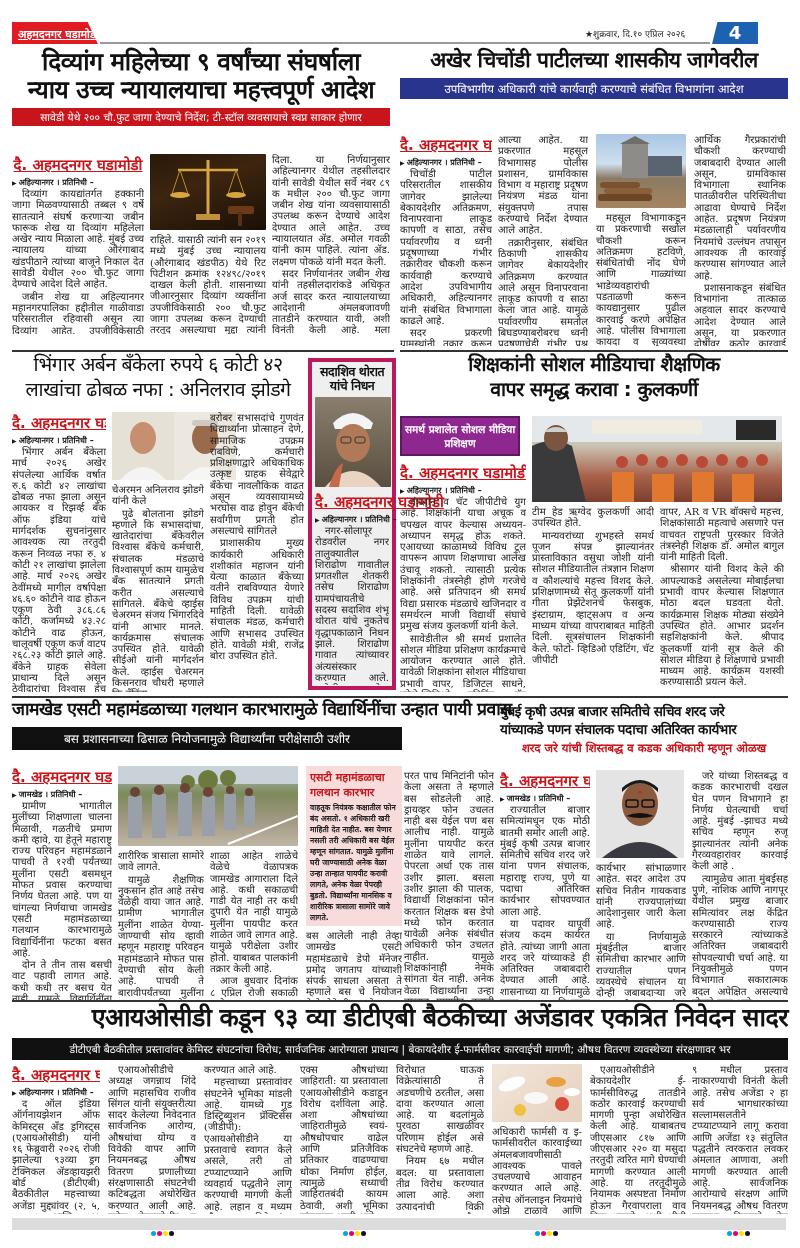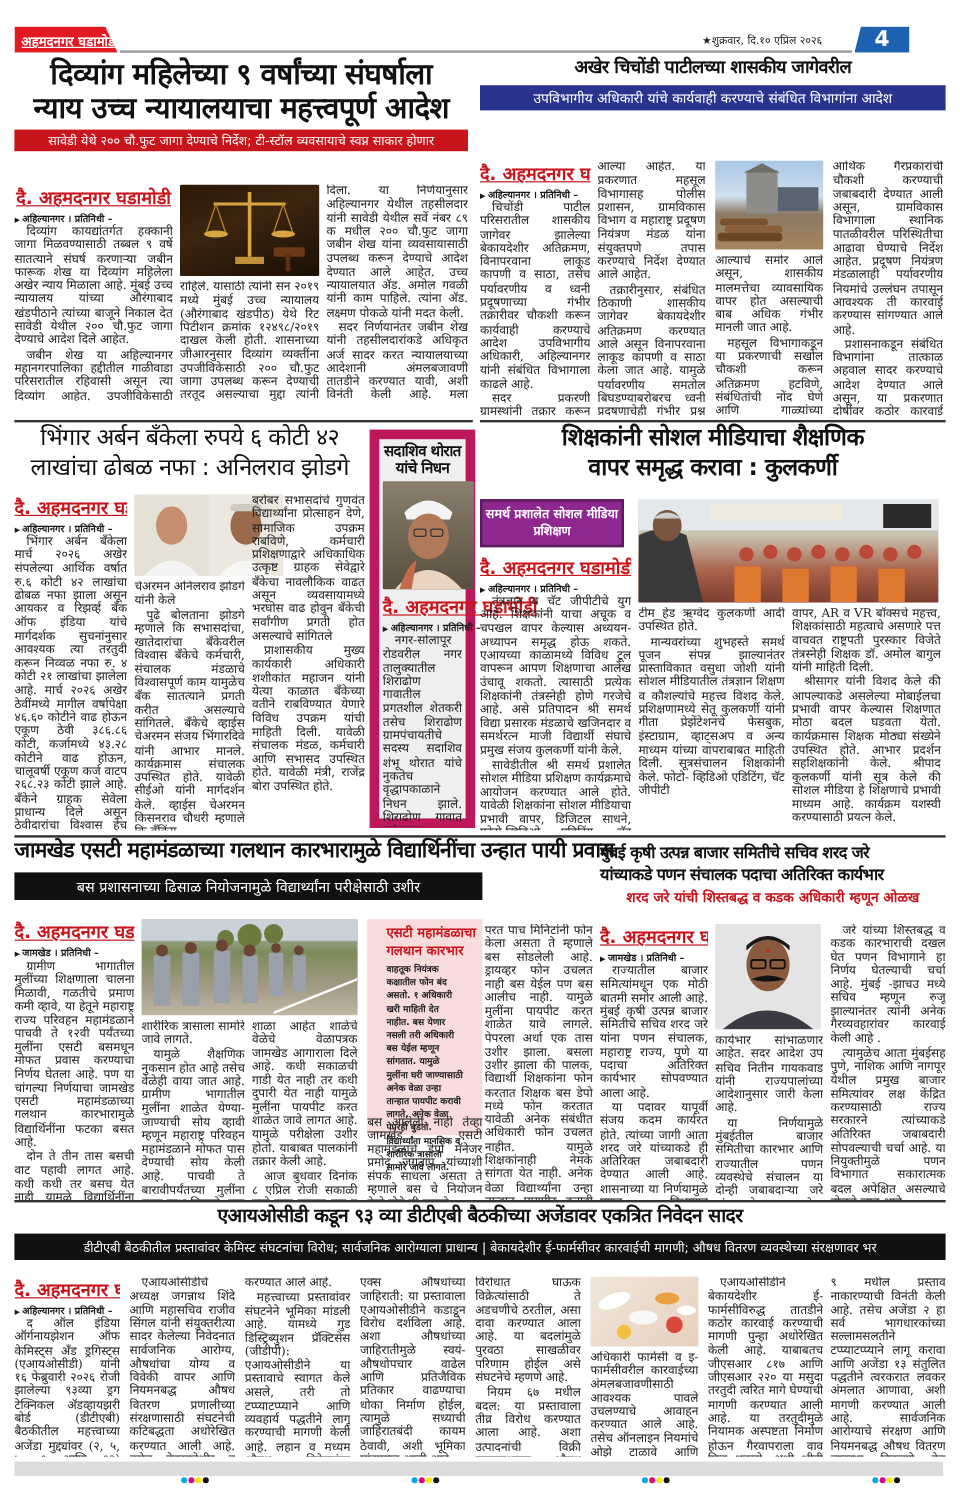--- a/index.html
+++ b/index.html
@@ -27,21 +27,21 @@
   .dateline { font-size: 8px; font-weight: bold; margin: 2px 0 1px; white-space: nowrap; }
   .dateline::before { content: "\25B6"; font-size: 6px; margin-right: 2px; }
   .body { font-size: 10px; line-height: 11.3px; text-align: justify; color: #222; font-family: "DejaVu Serif", serif; }
   .body p { text-indent: 10px; margin-bottom: 1px; }
 
   .rule-h { height: 1.5px; background: #333; }
   .photo { border-radius: 1px; overflow: hidden; }
 
   .col { position: absolute; overflow: hidden; }
 
-  .box-grey { border: 8px solid #be185d; background: #efefef; }
+  .box-grey { border: 4px solid #be185d; background: #efefef; }
   .pink-box { background: #f8dcdc; }
   .purple-box { background: #8e2790; color: #fff; text-align: center; font-size: 10.5px; font-weight: bold; line-height: 14px; padding: 4px 2px; border: 2px solid #5b1a5d; }
 
   .footer-bar { left: 12px; top: 1218px; width: 774px; height: 12px; background: #dcdcdc; }
   .reg { display: inline-block; width: 5px; height: 5px; border-radius: 50%; margin: 0 0.5px; }
   .reg-group { position: absolute; top: 3px; }
 </style>
 </head>
 <body>
 
@@ -89,21 +89,21 @@
 
   <div class="col" style="left:260px;top:106px;width:118px;height:180px;">
     <div class="body">
       <p style="text-indent:0;">दिला. या निर्णयानुसार अहिल्यानगर येथील तहसीलदार यांनी सावेडी येथील सर्वे नंबर ८९ क मधील २०० चौ.फुट जागा जबीन शेख यांना व्यवसायासाठी उपलब्ध करून देण्याचे आदेश देण्यात आले आहेत. उच्च न्यायालयात ॲड. अमोल गवळी यांनी काम पाहिले. त्यांना ॲड. लक्ष्मण पोकळे यांनी मदत केली.</p>
       <p>सदर निर्णयानंतर जबीन शेख यांनी तहसीलदारांकडे अधिकृत अर्ज सादर करत न्यायालयाच्या आदेशानी अंमलबजावणी तातडीने करण्यात यावी, अशी विनंती केली आहे. मला उपजीविकेसाठी टी-स्टॉल सुरू करायचा आहे. न्यायालयाने दिलेल्या आदेशानुसार जागा तात्काळ ताब्यात मिळावी, प्रशासनाने विलंब न लावता न्यायालयाच्या आदेशाची अंमलबजावणी करावी अशी मागणी त्यांनी केली आहे.</p>
     </div>
   </div>
 </div>
 
 <div class="abs" style="left:400px;top:48px;width:388px;height:300px;">
-  <div class="hl hl-serif" style="font-size:15px;text-align:center;white-space:nowrap;">अखेर चिचोंडी पाटीलच्या शासकीय जागेवरील</div>
+  <div class="hl hl-serif" style="font-size:21px;text-align:center;white-space:nowrap;">अखेर चिचोंडी पाटीलच्या शासकीय जागेवरील</div>
   <div class="sub-blue" style="margin-top:6px;font-size:11.5px;">उपविभागीय अधिकारी यांचे कार्यवाही करण्याचे संबंधित विभागांना आदेश</div>
 
   <div class="col" style="left:0;top:86px;width:92px;height:212px;">
     <div class="byline">दै. अहमदनगर घडामोडी</div>
     <div class="dateline">अहिल्यानगर । प्रतिनिधी –</div>
     <div class="body">
       <p>चिचोंडी पाटील परिसरातील शासकीय जागेवर झालेल्या बेकायदेशीर अतिक्रमण, विनापरवाना लाकूड कापणी व साठा, तसेच पर्यावरणीय व ध्वनी प्रदूषणाच्या गंभीर तक्रारीवर चौकशी करून कार्यवाही करण्याचे आदेश उपविभागीय अधिकारी, अहिल्यानगर यांनी संबंधित विभागाला काढले आहे.</p>
       <p>सदर प्रकरणी ग्रामस्थांनी तक्रार करून कारवाईबाबत पाठपुरावा केला होता. आपले सरकार पोर्टलवर दाखल झालेल्या तक्रारीच्या अनुषंगाने संबंधित प्रकरणाची दखल घेत विविध विभागांना तात्काळ चौकशी व कारवाई करण्याच्या सूचना देण्यात</p>
     </div>
   </div>
@@ -118,21 +118,20 @@
       <rect x="26" y="8" width="26" height="36" fill="#8d8c88"></rect>
       <polygon points="24,10 39,2 54,10" fill="#6f6e6a"></polygon>
       <rect x="52" y="22" width="34" height="20" fill="#5a6470"></rect>
       <rect x="4" y="48" width="40" height="6" rx="3" fill="#7a5230"></rect>
       <rect x="8" y="54" width="48" height="6" rx="3" fill="#8a603a"></rect>
       <rect x="2" y="60" width="54" height="7" rx="3" fill="#6d4626"></rect>
     </svg>
   </div>
   <div class="col" style="left:196px;top:164px;width:90px;height:134px;">
     <div class="body">
-      <p style="text-indent:0;">आल्याचे समोर आले असून, शासकीय मालमत्तेचा व्यावसायिक वापर होत असल्याची बाब अधिक गंभीर मानली जात आहे.</p>
       <p>महसूल विभागाकडून या प्रकरणाची सखोल चौकशी करून अतिक्रमण हटविणे, संबंधितांची नोंद घेणे आणि गाळ्यांच्या भाडेव्यवहारांची पडताळणी करून कायद्यानुसार पुढील कारवाई करणे अपेक्षित आहे. पोलीस विभागाला कायदा व सुव्यवस्था राखण्याबरोबरच या प्रकरणातील</p>
     </div>
   </div>
   <div class="col" style="left:294px;top:86px;width:92px;height:212px;">
     <div class="body">
       <p style="text-indent:0;">आर्थिक गैरप्रकारांची चौकशी करण्याची जबाबदारी देण्यात आली असून, ग्रामविकास विभागाला स्थानिक पातळीवरील परिस्थितीचा आढावा घेण्याचे निर्देश आहेत. प्रदूषण नियंत्रण मंडळालाही पर्यावरणीय नियमांचे उल्लंघन तपासून आवश्यक ती कारवाई करण्यास सांगण्यात आले आहे.</p>
       <p>प्रशासनाकडून संबंधित विभागांना तात्काळ अहवाल सादर करण्याचे आदेश देण्यात आले असून, या प्रकरणात दोषींवर कठोर कारवाई करण्याची मागणी तक्रारदार ग्रामस्थांनी केली आहे. तसेच भविष्यात अशा प्रकारचे प्रकार होऊ नयेत यासाठी कायमस्वरूपी उपाययोजना करण्यात याव्यात, अशी अपेक्षा व्यक्त केली आहे.</p>
     </div>
   </div>
 </div>
@@ -305,21 +304,21 @@
       <p>यामुळे शैक्षणिक नुकसान होत आहे तसेच वेळेही वाया जात आहे. ग्रामीण भागातील मुलींना शाळेत येण्या-जाण्याची सोय व्हावी म्हणून महाराष्ट्र परिवहन महामंडळाने मोफत पास देण्याची सोय केली आहे. पाचवी ते बारावीपर्यंतच्या मुलींना याचा लाभ मिळतो. मात्र बस नसल्याने रोजच्यामुळे सफर</p>
     </div>
   </div>
   <div class="col" style="left:198px;top:150px;width:88px;height:150px;">
     <div class="body">
       <p style="text-indent:0;">शाळा आहेत शाळेचे वेळेचे वेळापत्रक जामखेड आगाराला दिले आहे. कधी सकाळची गाडी येत नाही तर कधी दुपारी येत नाही यामुळे मुलींना पायपीट करत शाळेत जावे लागत आहे. यामुळे परीक्षेला उशीर होतो. याबाबत पालकांनी तक्रार केली आहे.</p>
       <p>आज बुधवार दिनांक ८ एप्रिल रोजी सकाळी साडे सात वाजता बस न आल्याने विद्यार्थिनींना पायी जावे लागले.</p>
     </div>
   </div>
 
-  <div class="abs pink-box" style="left:294px;top:66px;width:96px;height:180px;padding:3px 16px;">
+  <div class="abs pink-box" style="left:294px;top:66px;width:96px;height:160px;padding:3px 4px;">
     <div style="color:#c8151c;font-size:11px;font-weight:bold;white-space:nowrap;">एसटी महामंडळाचा</div>
     <div style="color:#c8151c;font-size:11px;font-weight:bold;white-space:nowrap;margin-bottom:3px;">गलथान कारभार</div>
     <div style="font-size:7.6px;line-height:11px;font-weight:bold;color:#222;">वाहतूक नियंत्रक कक्षातील फोन बंद असतो. १ अधिकारी खरी माहिती देत नाहीत. बस येणार नसली तरी अधिकारी बस येईल म्हणून सांगतात. यामुळे मुलींना घरी जाण्यासाठी अनेक वेळा उन्हा तान्हात पायपीट करावी लागते, अनेक वेळा पेपरही बुडतो. विद्यार्थ्यांना मानसिक व शारीरिक त्रासाला सामोरे जावे लागते.</div>
   </div>
   <div class="col" style="left:294px;top:230px;width:96px;height:70px;">
     <div class="body">
       <p style="text-indent:0;">बस आलेली नाही तेव्हा जामखेड एसटी महामंडळाचे डेपो मॅनेजर प्रमोद जगताप यांच्याशी संपर्क साधला असता ते म्हणाले बस चे नियोजन केले होते मी पाहतो</p>
     </div>
   </div>
 </div>
@@ -366,21 +365,21 @@
     <div class="body">
       <p>जरे यांच्या शिस्तबद्ध व कडक कारभाराची दखल घेत पणन विभागाने हा निर्णय घेतल्याची चर्चा आहे. मुंबई -झाचउ मध्ये सचिव म्हणून रुजू झाल्यानंतर त्यांनी अनेक गैरव्यवहारांवर कारवाई केली आहे .</p>
       <p>त्यामुळेच आता मुंबईसह पुणे, नाशिक आणि नागपूर येथील प्रमुख बाजार समित्यांवर लक्ष केंद्रित करण्यासाठी राज्य सरकारने त्यांच्याकडे अतिरिक्त जबाबदारी सोपवल्याची चर्चा आहे. या नियुक्तीमुळे पणन विभागात सकारात्मक बदल अपेक्षित असल्याचे बोलले जात आहे.</p>
     </div>
   </div>
 </div>
 
 <div class="abs rule-h" style="left:12px;top:1000px;width:776px;"></div>
 
 <div class="abs" style="left:12px;top:1004px;width:776px;height:210px;">
-  <div class="hl hl-serif" style="font-size:16px;text-align:center;white-space:nowrap;">एआयओसीडी कडून ९३ व्या डीटीएबी बैठकीच्या अजेंडावर एकत्रित निवेदन सादर</div>
+  <div class="hl hl-serif" style="font-size:25px;text-align:right;white-space:nowrap;">एआयओसीडी कडून ९३ व्या डीटीएबी बैठकीच्या अजेंडावर एकत्रित निवेदन सादर</div>
   <div class="sub-black" style="margin-top:6px;font-size:10.5px;padding:4px 0;">डीटीएबी बैठकीतील प्रस्तावांवर केमिस्ट संघटनांचा विरोध; सार्वजनिक आरोग्याला प्राधान्य | बेकायदेशीर ई-फार्मसीवर कारवाईची मागणी; औषध वितरण व्यवस्थेच्या संरक्षणावर भर</div>
 
   <div class="col" style="left:0;top:60px;width:88px;height:150px;">
     <div class="byline">दै. अहमदनगर घडामोडी</div>
     <div class="dateline">अहिल्यानगर । प्रतिनिधी –</div>
     <div class="body">
       <p>द ऑल इंडिया ऑर्गनायझेशन ऑफ केमिस्ट्स अँड ड्रगिस्ट्स (एआयओसीडी) यांनी १६ फेब्रुवारी २०२६ रोजी झालेल्या ९३व्या ड्रग टेक्निकल ॲडव्हायझरी बोर्ड (डीटीएबी) बैठकीतील महत्त्वाच्या अजेंडा मुद्द्यांवर (२, ५, ७, ९ आणि १३) सविस्तर निवेदन सादर केले असल्याची माहिती केमिस्ट्स असोसिएशनचे जिल्हाध्यक्ष दत्ता गाडळकर व सचिव आबासाहेब बेंद्रे यांनी दिली.</p>
     </div>
   </div>
   <div class="col" style="left:96px;top:60px;width:88px;height:150px;">

